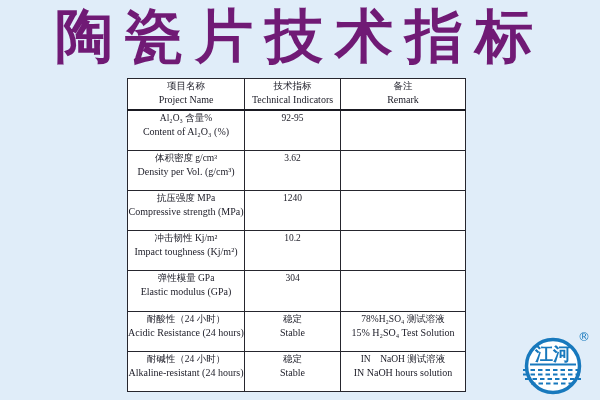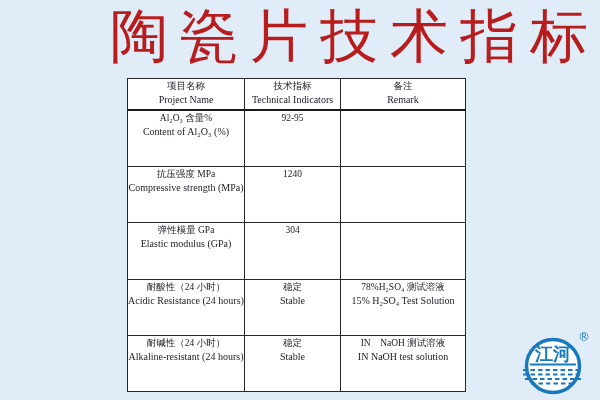--- a/index.html
+++ b/index.html
@@ -7,27 +7,27 @@
     width:600px; height:400px;
     background:#e0edf9;
     position:relative;
     overflow:hidden;
     font-family:"Liberation Serif", serif;
     color:#1b1b26;
   }
   .title {
     position:absolute;
     top:4px; left:0; width:600px;
-    text-align:right;
+    text-align:center;
     font-family:"DejaVu Sans", sans-serif;
-    font-weight:normal;
+    font-weight:bold;
     font-size:58px;
     line-height:64px;
     letter-spacing:12px;
-    color:#b91c1c;
+    color:#701a75;
     white-space:nowrap;
   }
   table.spec {
     position:absolute;
     left:127px; top:78px;
     width:338px; height:314px;
     border-collapse:collapse;
     table-layout:fixed;
     background:#ffffff;
   }
@@ -90,25 +90,53 @@
           <div class="line zh">92-95</div>
           <div class="line en"></div>
         </td>
       <td>
           <div class="line zh"></div>
           <div class="line en"></div>
         </td>
     </tr>
     <tr>
       <td>
+          <div class="line zh">体积密度 g/cm³</div>
+          <div class="line en">Density per Vol. (g/cm³)</div>
+        </td>
+      <td>
+          <div class="line zh">3.62</div>
+          <div class="line en"></div>
+        </td>
+      <td>
+          <div class="line zh"></div>
+          <div class="line en"></div>
+        </td>
+    </tr>
+    <tr>
+      <td>
           <div class="line zh">抗压强度 MPa</div>
           <div class="line en">Compressive strength (MPa)</div>
         </td>
       <td>
           <div class="line zh">1240</div>
+          <div class="line en"></div>
+        </td>
+      <td>
+          <div class="line zh"></div>
+          <div class="line en"></div>
+        </td>
+    </tr>
+    <tr>
+      <td>
+          <div class="line zh">冲击韧性 Kj/m²</div>
+          <div class="line en">Impact toughness (Kj/m²)</div>
+        </td>
+      <td>
+          <div class="line zh">10.2</div>
           <div class="line en"></div>
         </td>
       <td>
           <div class="line zh"></div>
           <div class="line en"></div>
         </td>
     </tr>
     <tr>
       <td>
           <div class="line zh">弹性模量 GPa</div>
@@ -141,21 +169,21 @@
       <td>
           <div class="line zh">耐碱性（24 小时）</div>
           <div class="line en">Alkaline-resistant (24 hours)</div>
         </td>
       <td>
           <div class="line zh">稳定</div>
           <div class="line en">Stable</div>
         </td>
       <td>
           <div class="line zh">IN　NaOH 测试溶液</div>
-          <div class="line en">IN NaOH test solution</div>
+          <div class="line en">IN NaOH hours solution</div>
         </td>
     </tr>
   </tbody>
 </table>
 
 <div class="logo">
   <svg width="72" height="68" viewBox="0 0 72 68">
     <circle cx="31" cy="38" r="26.5" fill="#ffffff" stroke="#1879bd" stroke-width="3.5"></circle>
     <line x1="8" y1="36.5" x2="54" y2="36.5" stroke="#1879bd" stroke-width="2"></line>
     <line x1="1" y1="42" x2="61" y2="42" stroke="#1879bd" stroke-width="2.2" stroke-dasharray="4.5 3"></line>

